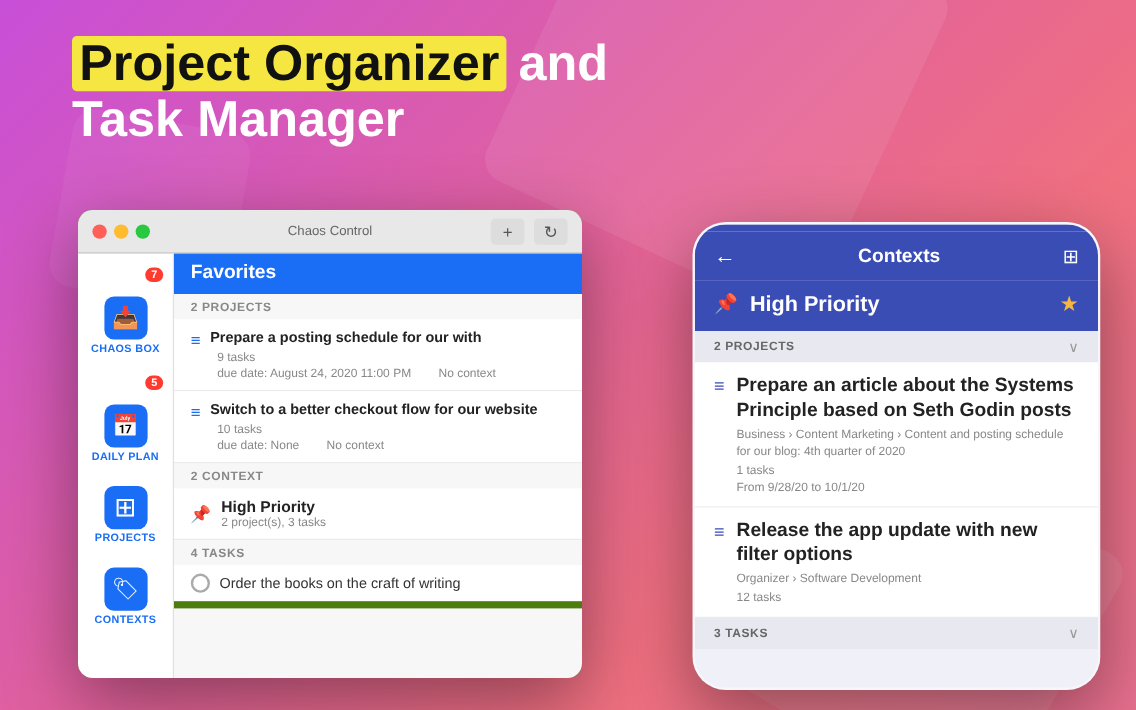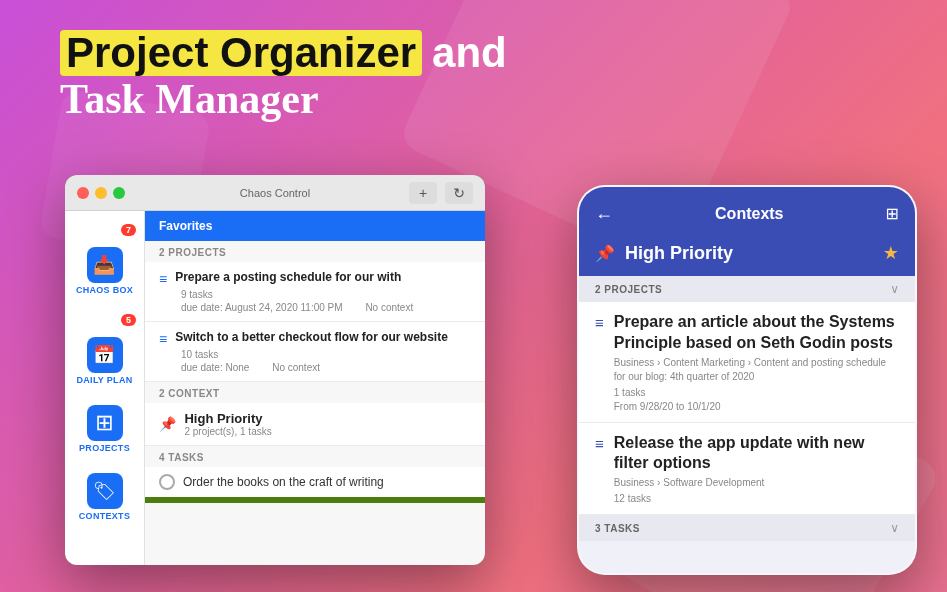--- a/index.html
+++ b/index.html
@@ -50,21 +50,20 @@
       background: #f5e642;
       color: #111;
       padding: 0 6px;
       border-radius: 4px;
     }
     .header-line2 {
       font-size: 42px;
       font-weight: 900;
       color: white;
       line-height: 1.1;
-      font-family: Liberation Serif, serif;
     }
 
     
     .desktop-window {
       position: absolute;
       left: 65px;
       top: 175px;
       width: 420px;
       height: 390px;
       background: #4d7c0f;
@@ -159,21 +158,21 @@
 
     
     .main-content {
       flex: 1;
       overflow: hidden;
       background: #f7f7f7;
     }
     .favorites-header {
       background: #1a6ef5;
       color: white;
-      font-size: 12px;
+      font-size: 16px;
       font-weight: 600;
       padding: 8px 14px;
     }
     .section-label {
       font-size: 10px;
       color: #888;
       font-weight: 600;
       padding: 6px 14px 4px;
       letter-spacing: 0.5px;
     }
@@ -461,21 +460,21 @@
           <span style="margin-left:12px;">No context</span>
         </div>
       </div>
 
       <div class="section-label">2 CONTEXT</div>
 
       <div class="context-item">
         <span class="context-icon">📌</span>
         <div>
           <div class="context-name">High Priority</div>
-          <div class="context-sub">2 project(s), 1 tasks</div>
+          <div class="context-sub">2 project(s), 3 tasks</div>
         </div>
       </div>
 
       <div class="section-label">4 TASKS</div>
 
       <div class="todo-item">
         <div class="todo-circle"></div>
         <span class="todo-text">Order the books on the craft of writing</span>
       </div>
     </div>
@@ -507,21 +506,21 @@
         <div class="phone-task-breadcrumb">Business › Content Marketing › Content and posting schedule for our blog: 4th quarter of 2020</div>
         <div class="phone-task-meta">1 tasks</div>
         <div class="phone-task-meta">From 9/28/20 to 10/1/20</div>
       </div>
     </div>
 
     <div class="phone-task-item">
       <span class="phone-task-icon">≡</span>
       <div class="phone-task-content">
         <div class="phone-task-title">Release the app update with new filter options</div>
-        <div class="phone-task-breadcrumb">Business › Software Development</div>
+        <div class="phone-task-breadcrumb">Organizer › Software Development</div>
         <div class="phone-task-meta">12 tasks</div>
       </div>
     </div>
 
     <div class="phone-tasks-section-header">
       <span class="phone-section-label">3 TASKS</span>
       <span class="phone-section-chevron">∨</span>
     </div>
   </div>
 </div>

